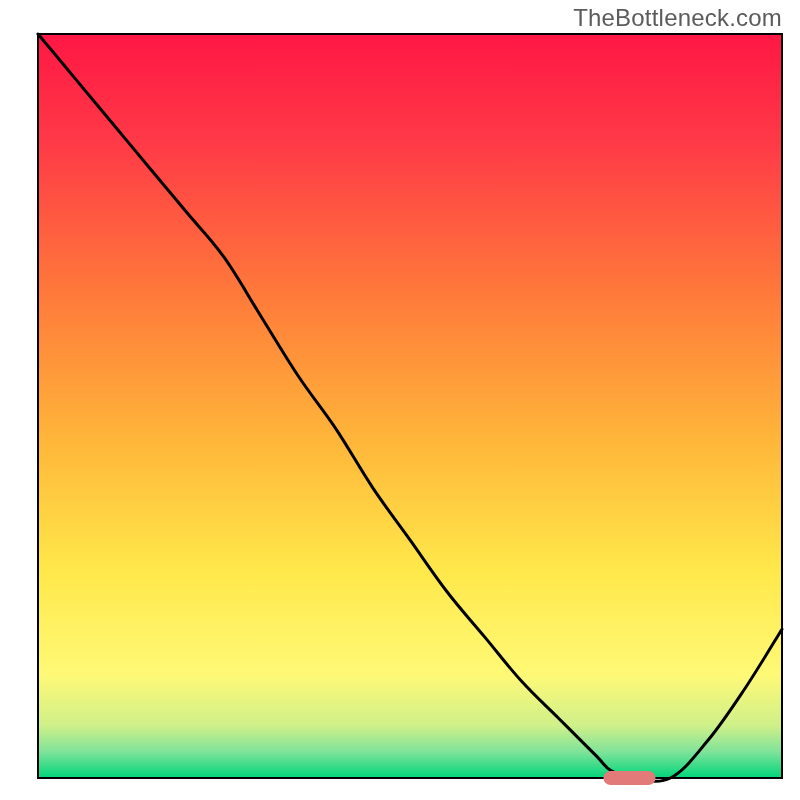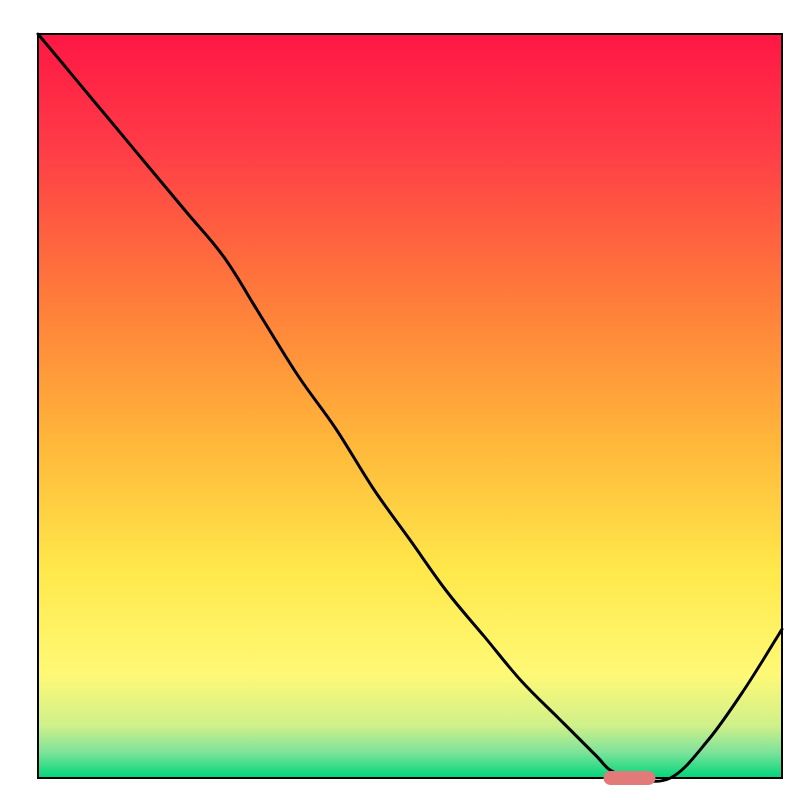--- a/index.html
+++ b/index.html
@@ -46,13 +46,14 @@
           <stop offset="93%" stop-color="#cff08a"></stop>
           <stop offset="96.5%" stop-color="#7ee39a"></stop>
           <stop offset="100%" stop-color="#00d67a"></stop>
         </linearGradient>
     </defs>
     <rect id="plot-bg" x="38" y="34" width="744" height="744" fill="url(#bg-grad)"></rect>
     <rect id="plot-border" fill="none" stroke="#000" stroke-width="2" x="38" y="34" width="744" height="744"></rect>
     <path id="curve" fill="none" stroke="#000" stroke-width="3" stroke-linejoin="round" stroke-linecap="round" d="M 38 34 C 44.696 42.0352, 61.808 62.569600000000044, 75.2 78.64000000000004 C 88.592 94.71040000000005, 99.00800000000001 107.2096, 112.4 123.28 C 125.792 139.3504, 136.208 151.84960000000004, 149.6 167.92000000000004 C 162.992 183.99040000000005, 173.40800000000002 196.4896, 186.8 212.56 C 200.192 228.6304, 210.608 238.45120000000003, 224 257.20000000000005 C 237.392 275.94880000000006, 247.808 295.29280000000006, 261.2 316.72 C 274.592 338.1472, 285.008 356.15199999999993, 298.4 376.23999999999995 C 311.792 396.328, 322.208 408.23199999999997, 335.6 428.32 C 348.992 448.408, 359.408 467.75199999999995, 372.8 487.84 C 386.192 507.928, 396.608 521.1712, 410 539.92 C 423.392 558.6687999999999, 433.80800000000005 574.5904, 447.20000000000005 592 C 460.59200000000004 609.4096, 471.008 620.5696, 484.4 636.64 C 497.792 652.7103999999999, 508.208 666.5487999999999, 521.6 681.28 C 534.992 696.0112, 545.4079999999999 705.088, 558.8 718.48 C 572.192 731.8720000000001, 586.6256 746.3055999999999, 596 755.68 C 605.3744 765.0544, 604.184 766.5423999999999, 610.88 770.56 C 617.576 774.5776, 622.4864 776.6608, 633.2 778 C 643.9136000000001 779.3392, 657.008 784.696, 670.4 778 C 683.7919999999999 771.304, 694.2080000000001 756.8703999999999, 707.6 740.8 C 720.992 724.7296, 731.4079999999999 708.808, 744.8 688.72 C 758.192 668.6320000000001, 775.304 639.9136000000001, 782 629.2"></path>
     <rect id="marker" rx="7" ry="7" x="603.44" width="52.07999999999993" y="771" height="14" fill="#e27a7a"></rect>
   </svg>
+  <div class="watermark">TheBottleneck.com</div>
 </div>
 
 </body></html>

